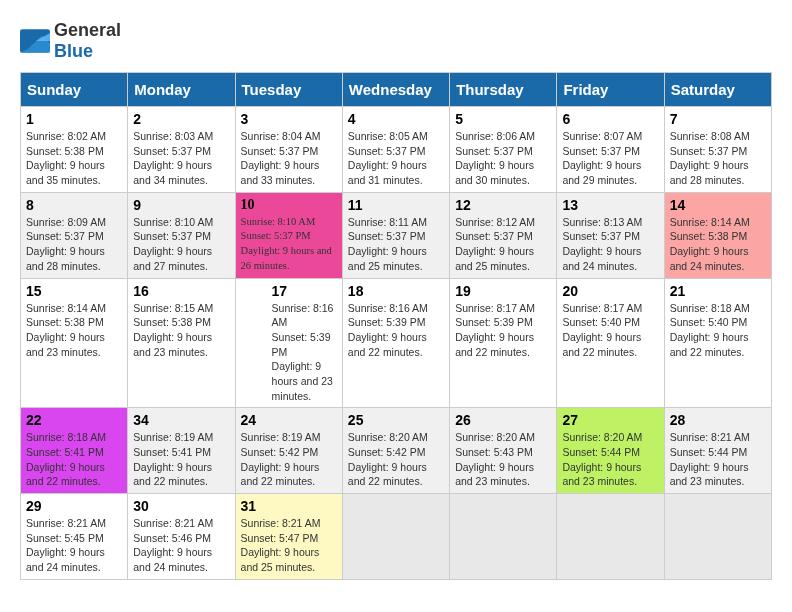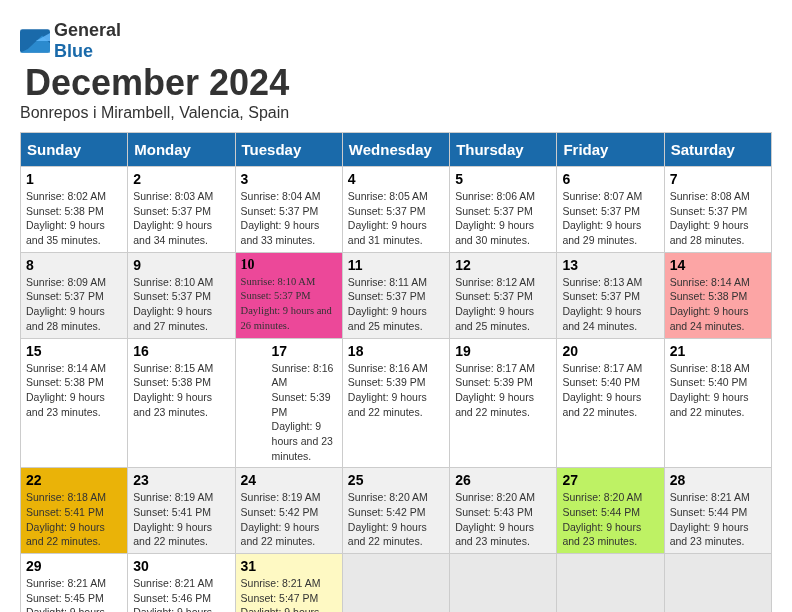--- a/index.html
+++ b/index.html
@@ -97,24 +97,20 @@
     <svg class="logo-icon" width="38" height="30" viewBox="0 0 38 30">
       <rect x="0" y="0" width="38" height="30" rx="3" fill="#1a6aaa"></rect>
       <polygon points="10,25 28,8 38,18 38,30 0,30" fill="#3399dd" opacity="0.7"></polygon>
       <polygon points="20,15 38,5 38,15" fill="#66bbff" opacity="0.8"></polygon>
     </svg>
     <div>
       <span class="logo-text-general">General</span><br>
       <span class="logo-text-blue">Blue</span>
     </div>
   </div>
-  <div class="title-area">
-    <div class="month-title">December 2024</div>
-    <div class="location-subtitle">Bonrepos i Mirambell, Valencia, Spain</div>
-  </div>
 </div>
 
 <table class="calendar">
   <thead>
     <tr>
     <th>Sunday</th>
         <th>Monday</th>
         <th>Tuesday</th>
         <th>Wednesday</th>
         <th>Thursday</th>
@@ -207,26 +203,26 @@
         <td style="background-color: rgb(255, 255, 255);">
           <span class="day-num">20</span>
           <div class="day-info">Sunrise: 8:17 AM<br>Sunset: 5:40 PM<br>Daylight: 9 hours and 22 minutes.</div>
         </td>
         <td style="background-color: rgb(255, 255, 255);">
           <span class="day-num">21</span>
           <div class="day-info">Sunrise: 8:18 AM<br>Sunset: 5:40 PM<br>Daylight: 9 hours and 22 minutes.</div>
         </td>
       </tr>
       <tr>
-        <td style="background-color: #eab308;">
+        <td style="background-color: #d946ef;">
           <span class="day-num">22</span>
           <div class="day-info">Sunrise: 8:18 AM<br>Sunset: 5:41 PM<br>Daylight: 9 hours and 22 minutes.</div>
         </td>
         <td style="background-color: rgb(240, 240, 240);">
-          <span class="day-num">23</span>
+          <span class="day-num">34</span>
           <div class="day-info">Sunrise: 8:19 AM<br>Sunset: 5:41 PM<br>Daylight: 9 hours and 22 minutes.</div>
         </td>
         <td style="background-color: rgb(240, 240, 240);">
           <span class="day-num">24</span>
           <div class="day-info">Sunrise: 8:19 AM<br>Sunset: 5:42 PM<br>Daylight: 9 hours and 22 minutes.</div>
         </td>
         <td style="background-color: rgb(240, 240, 240);">
           <span class="day-num">25</span>
           <div class="day-info">Sunrise: 8:20 AM<br>Sunset: 5:42 PM<br>Daylight: 9 hours and 22 minutes.</div>
         </td>

